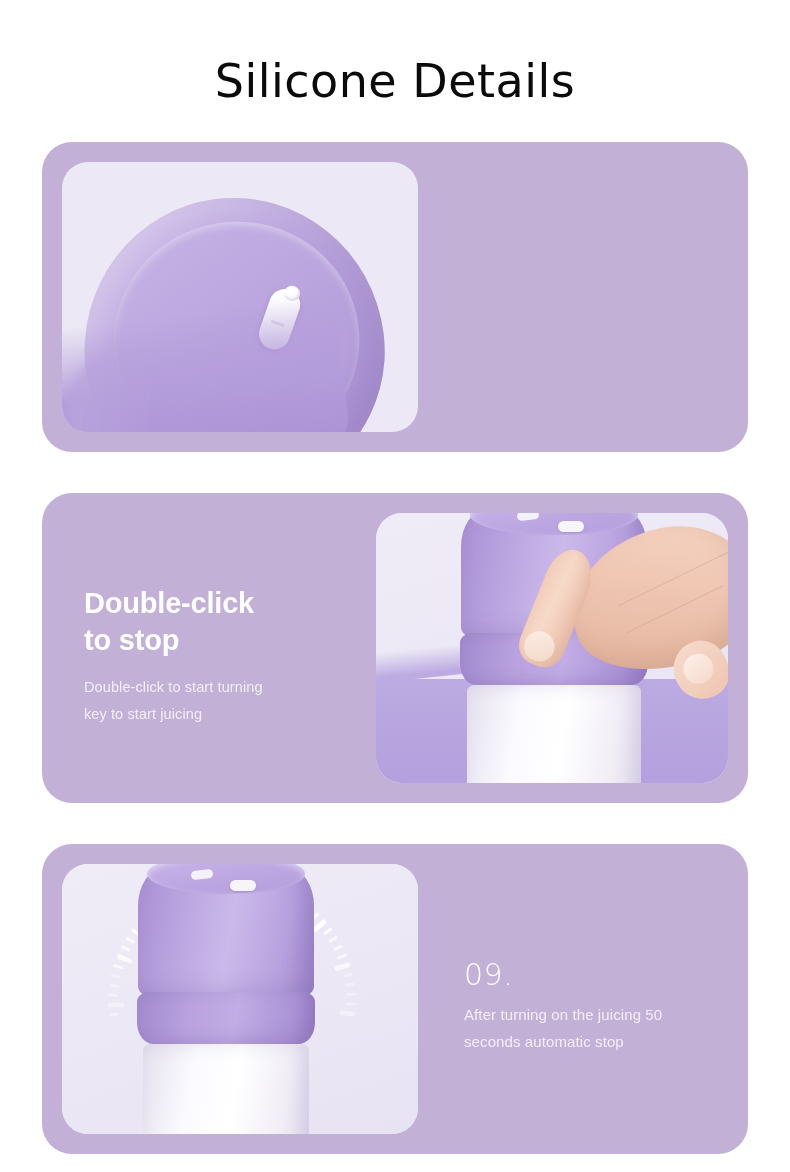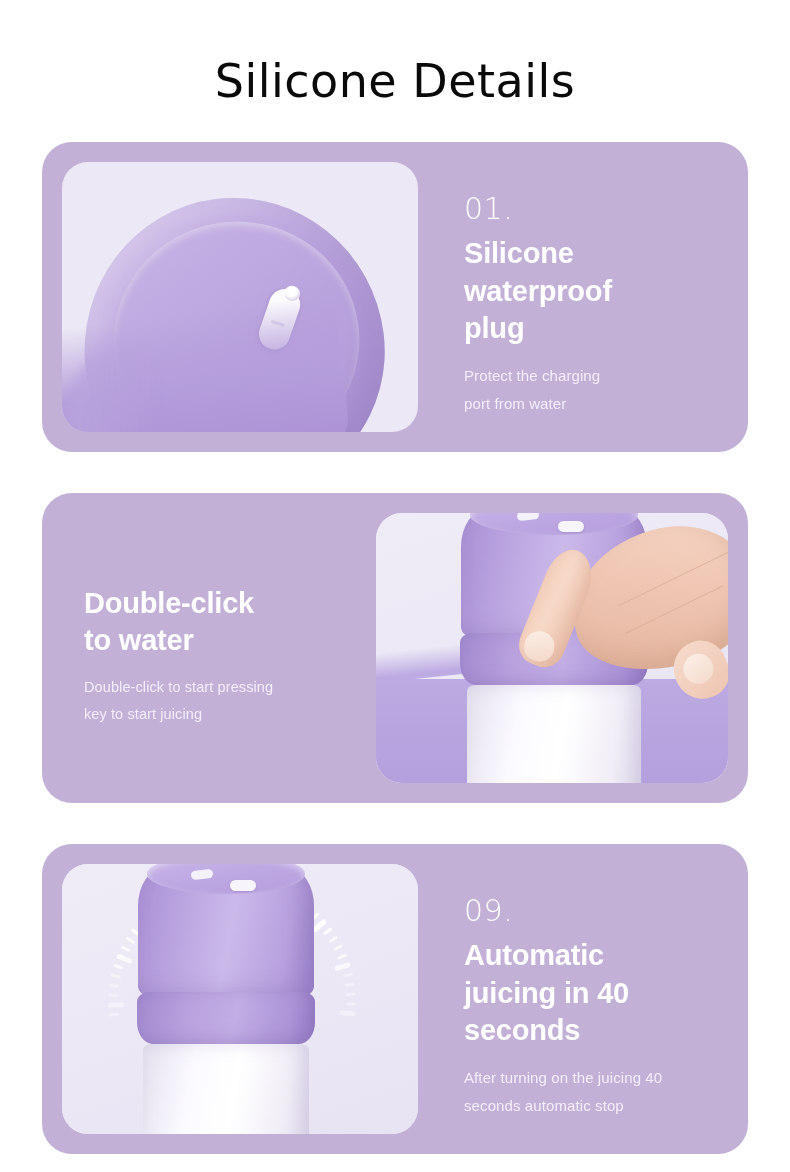--- a/index.html
+++ b/index.html
@@ -423,28 +423,20 @@
           <div class="pwr-btn">
             <div class="pwr-ring"></div>
             <div class="pwr-stem"></div>
           </div>
         </div>
         <div class="lid-skirt"></div>
         <div class="lid-shadow-left"></div>
       </div>
     </div>
 
-    <div class="text">
-      <div class="num">01.</div>
-      <div class="headline">Silicone
-waterproof
-plug</div>
-      <div class="sub">Protect the charging
-port from water</div>
-    </div>
 
   </div>
 
   <div class="card reverse">
 
     <div class="photo p2">
       <div class="scene">
         <div class="scene-bg-top"></div>
         <div class="table"></div>
 
@@ -468,22 +460,22 @@
           </div>
           <div class="index">
             <div class="nail"></div>
           </div>
         </div>
       </div>
     </div>
 
     <div class="text">
       <div class="headline">Double-click
-to water</div>
-      <div class="sub">Double-click to start pressing
+to stop</div>
+      <div class="sub">Double-click to start turning
 key to start juicing</div>
     </div>
 
   </div>
 
   <div class="card">
 
     <div class="photo">
       <div class="scene">
         <div class="scene-bg-top"></div>
@@ -626,22 +618,19 @@
             <div class="j-btn-mini"></div>
           </div>
           <div class="j-collar"></div>
           <div class="j-body"></div>
         </div>
       </div>
     </div>
 
     <div class="text">
       <div class="num">09.</div>
-      <div class="headline">Automatic
- juicing in 40
-seconds</div>
-      <div class="sub">After turning on the juicing 40
+      <div class="sub">After turning on the juicing 50
 seconds automatic stop</div>
     </div>
 
   </div>
 
 </div>
 
 </body></html>

